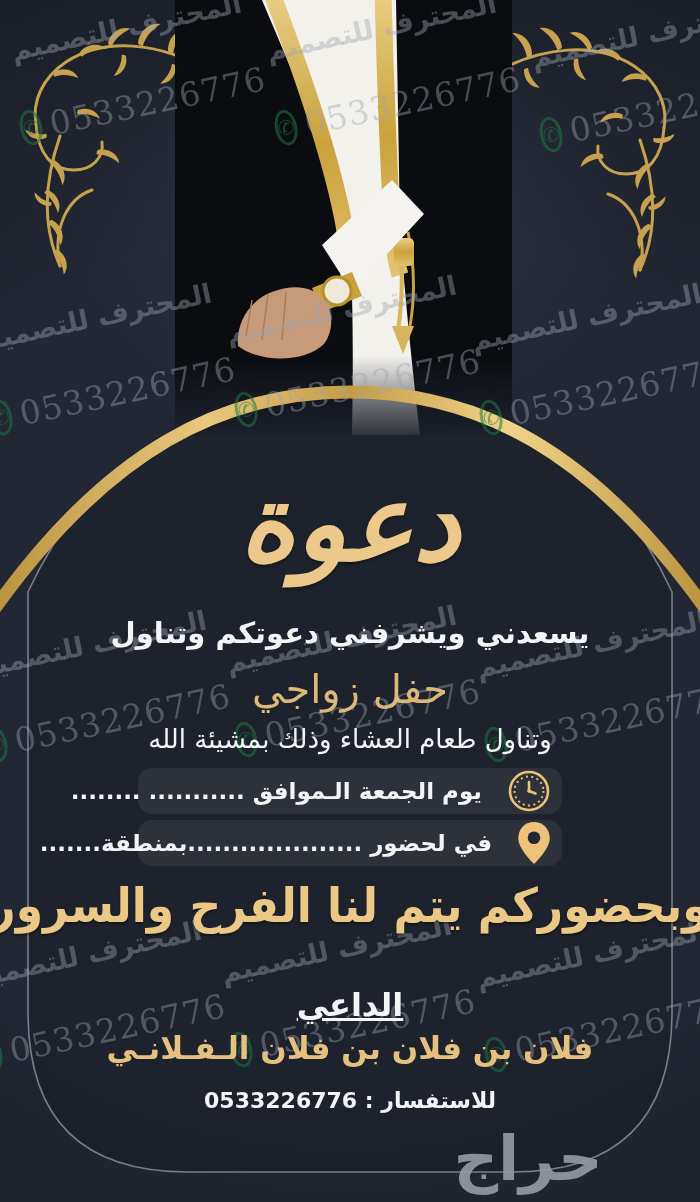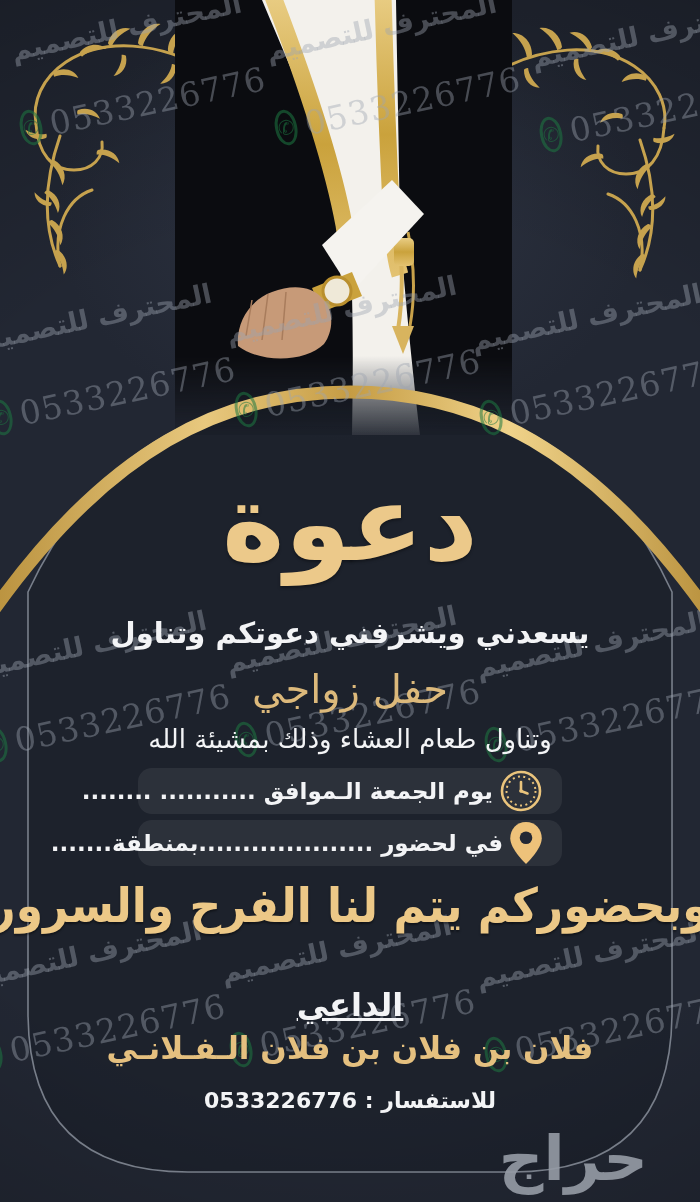--- a/index.html
+++ b/index.html
@@ -38,42 +38,43 @@
     display:inline-flex;align-items:center;justify-content:center;
     font-size:20px;line-height:1;
   }
   .wm-num{font-family:"DejaVu Serif",serif;font-size:33px;letter-spacing:1px;}
   
   .content{position:absolute;inset:0;direction:rtl;}
   .ctext{position:absolute;left:50%;transform:translateX(-50%);width:max-content;text-align:center;}
   .daawa{
     top:462px;font-size:106px;font-weight:bold;color:var(--gold-light);
     text-shadow:0 2px 3px rgba(0,0,0,0.35);
+    font-style:italic;
   }
   .intro{top:616px;font-size:29px;font-weight:bold;color:var(--white);}
   .event{top:666px;font-size:40px;font-weight:normal;color:#dcb97b;}
   .dinner{top:724px;font-size:26px;font-weight:normal;color:var(--white);}
   .strip{
     position:absolute;left:138px;width:424px;height:46px;border-radius:14px;
     background:var(--strip-bg);
-    display:flex;align-items:center;gap:7px;direction:rtl;
-    padding:0 20px;
+    display:flex;align-items:center;gap:26px;direction:rtl;
+    padding:0 12px;
   }
   .strip .row-text{font-size:23px;font-weight:bold;color:var(--white);white-space:nowrap;}
   .row-icon{display:inline-flex;align-items:center;justify-content:center;}
   .blessing{
     top:880px;font-size:44px;font-weight:bold;color:#ecc887;
     transform:translateX(-50%) scaleY(1.08);
     text-shadow:0 2px 2px rgba(0,0,0,0.4);
   }
   .host-label{top:986px;font-size:32px;font-weight:bold;color:var(--white);text-decoration:underline;}
   .host-name{top:1030px;font-size:31px;font-weight:bold;color:#e5c07f;}
   .inquiry{top:1088px;font-size:22px;font-weight:bold;color:var(--white);}
   .haraj{
-    position:absolute;left:408px;top:1122px;width:240px;text-align:right;
+    position:absolute;left:408px;top:1122px;width:240px;text-align:center;
     font-size:62px;font-weight:bold;color:var(--haraj-gray);
     letter-spacing:2px;direction:rtl;opacity:0.9;
   }
 </style>
 </head>
 <body>
 
 <div class="canvas">
 
   <svg class="scene" viewBox="0 0 700 1202">

